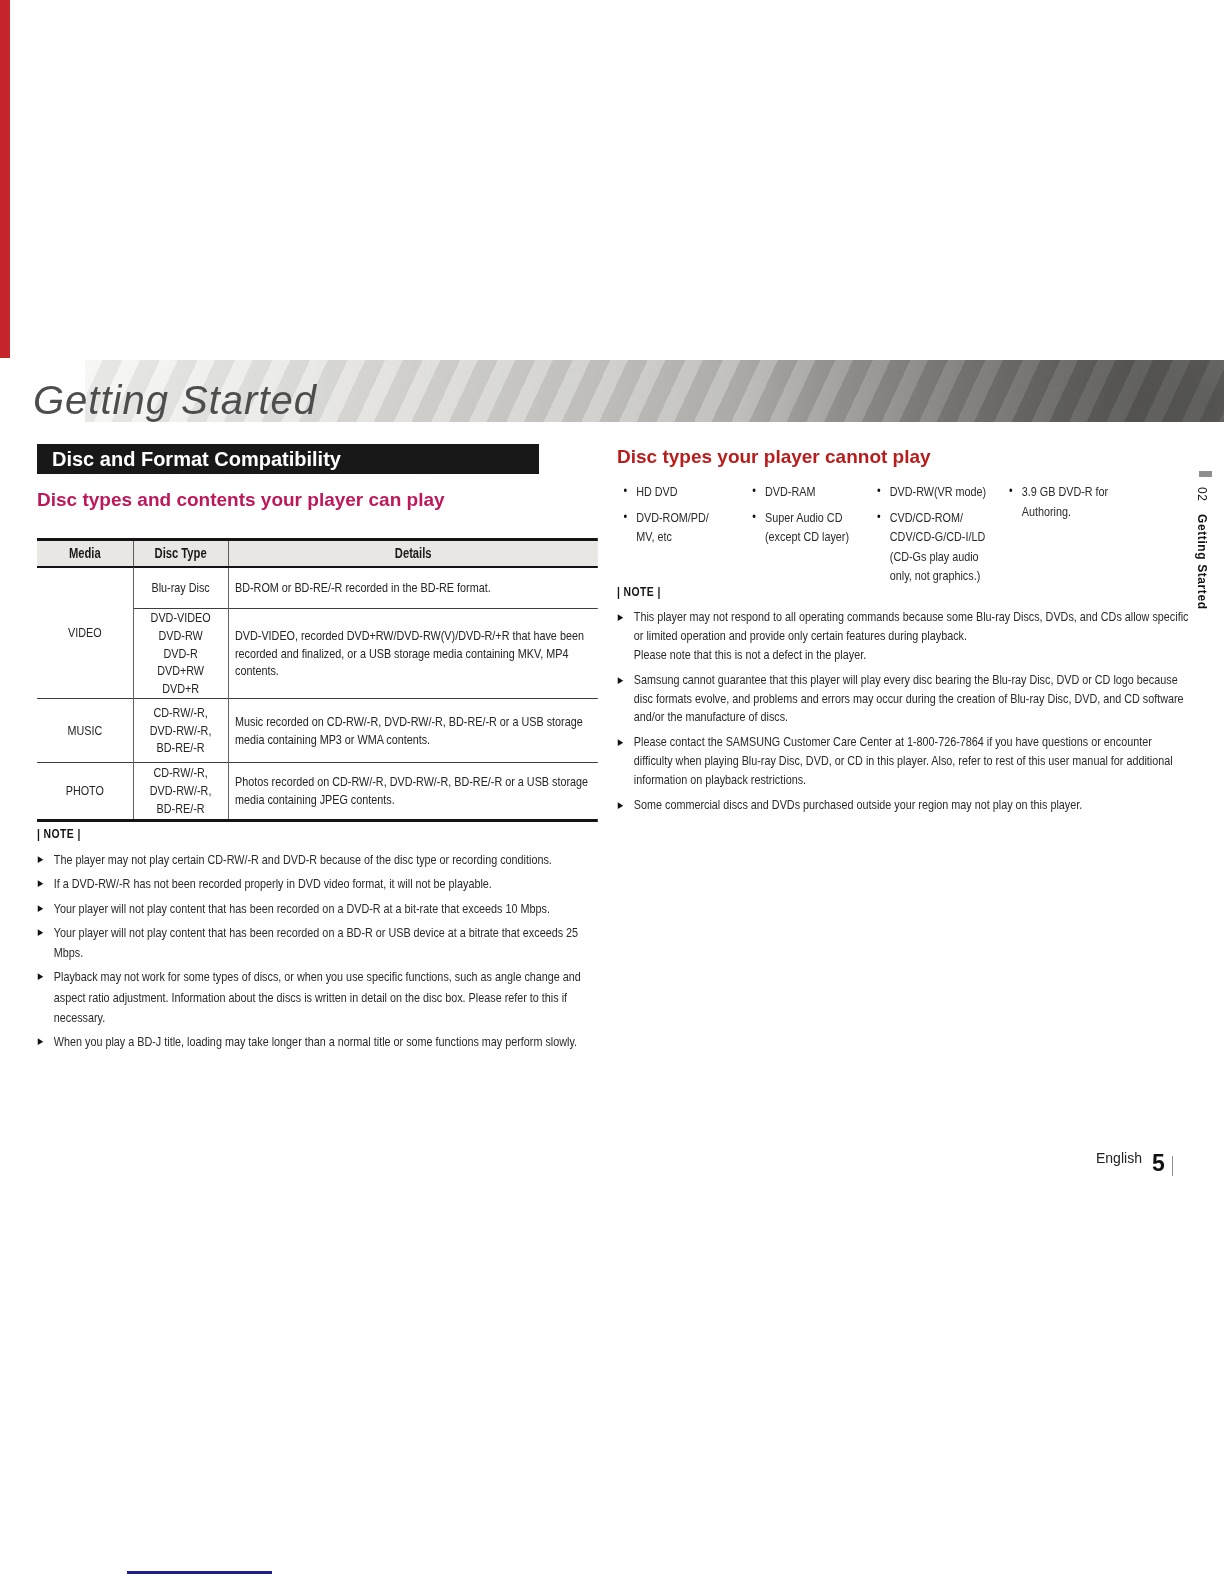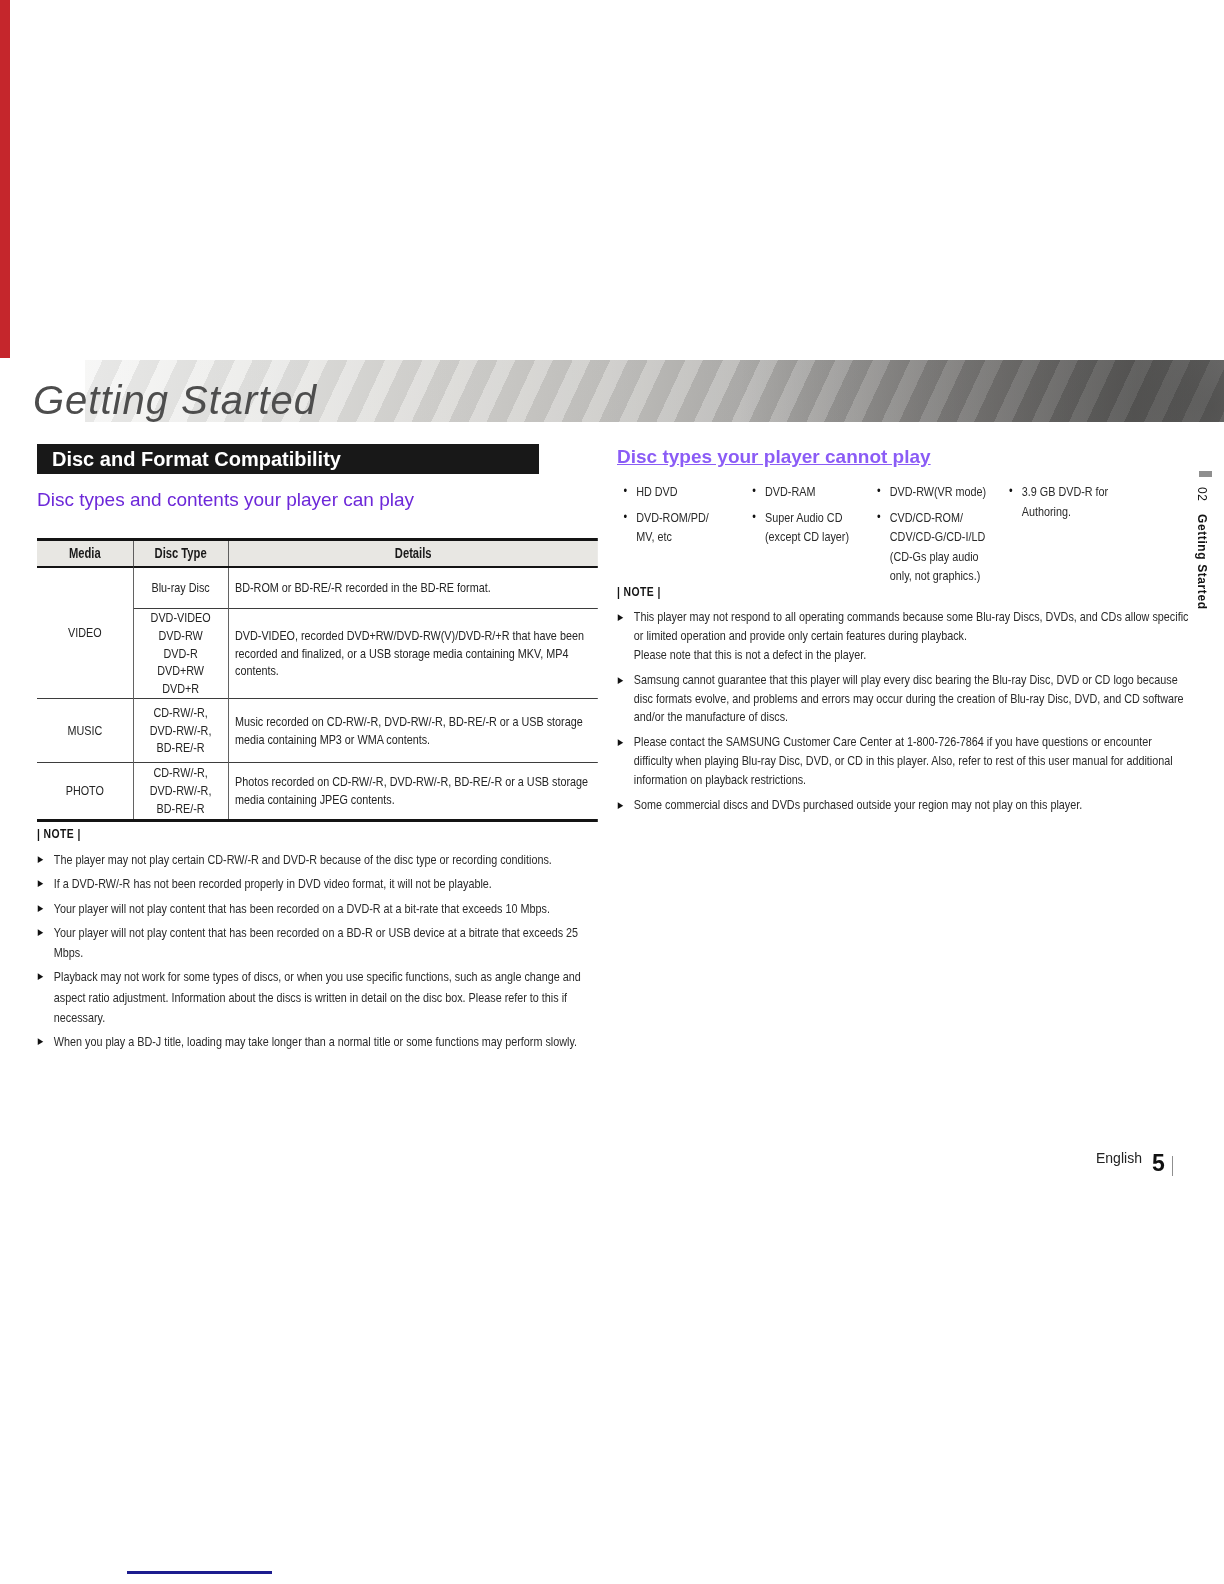--- a/index.html
+++ b/index.html
@@ -24,22 +24,22 @@
     position:absolute; left:33px; top:378px; font-size:40px; font-style:italic;
     color:#4d4d4d; letter-spacing:1px; white-space:nowrap;
   }
 
   
   .section-bar {
     position:absolute; left:37px; top:444px; width:502px; height:30px;
     background:var(--section_bar,#181818); color:#fff; font-size:20px; font-weight:bold;
     line-height:30px; padding-left:15px; white-space:nowrap;
   }
-  .subheading { position:absolute; left:37px; top:489px; font-size:19px; font-weight:normal; color:#6d28d9; white-space:nowrap; }
-  .right-heading { position:absolute; left:617px; top:446px; font-size:19px; font-weight:bold; color:#8b5cf6; white-space:nowrap;text-decoration:underline; }
+  .subheading { position:absolute; left:37px; top:489px; font-size:19px; font-weight:bold; color:#be185d; white-space:nowrap; }
+  .right-heading { position:absolute; left:617px; top:446px; font-size:19px; font-weight:bold; color:#b91c1c; white-space:nowrap; }
 
   
   .cond { transform:scaleX(.8); transform-origin:left top; }
 
   
   .table-wrap { position:absolute; left:37px; top:538px; }
   .compat-table {
     width:701px; border-collapse:collapse; table-layout:fixed;
     font-size:13.5px; color:#242424;
     border-top:3px solid #141414; border-bottom:3px solid #141414;

